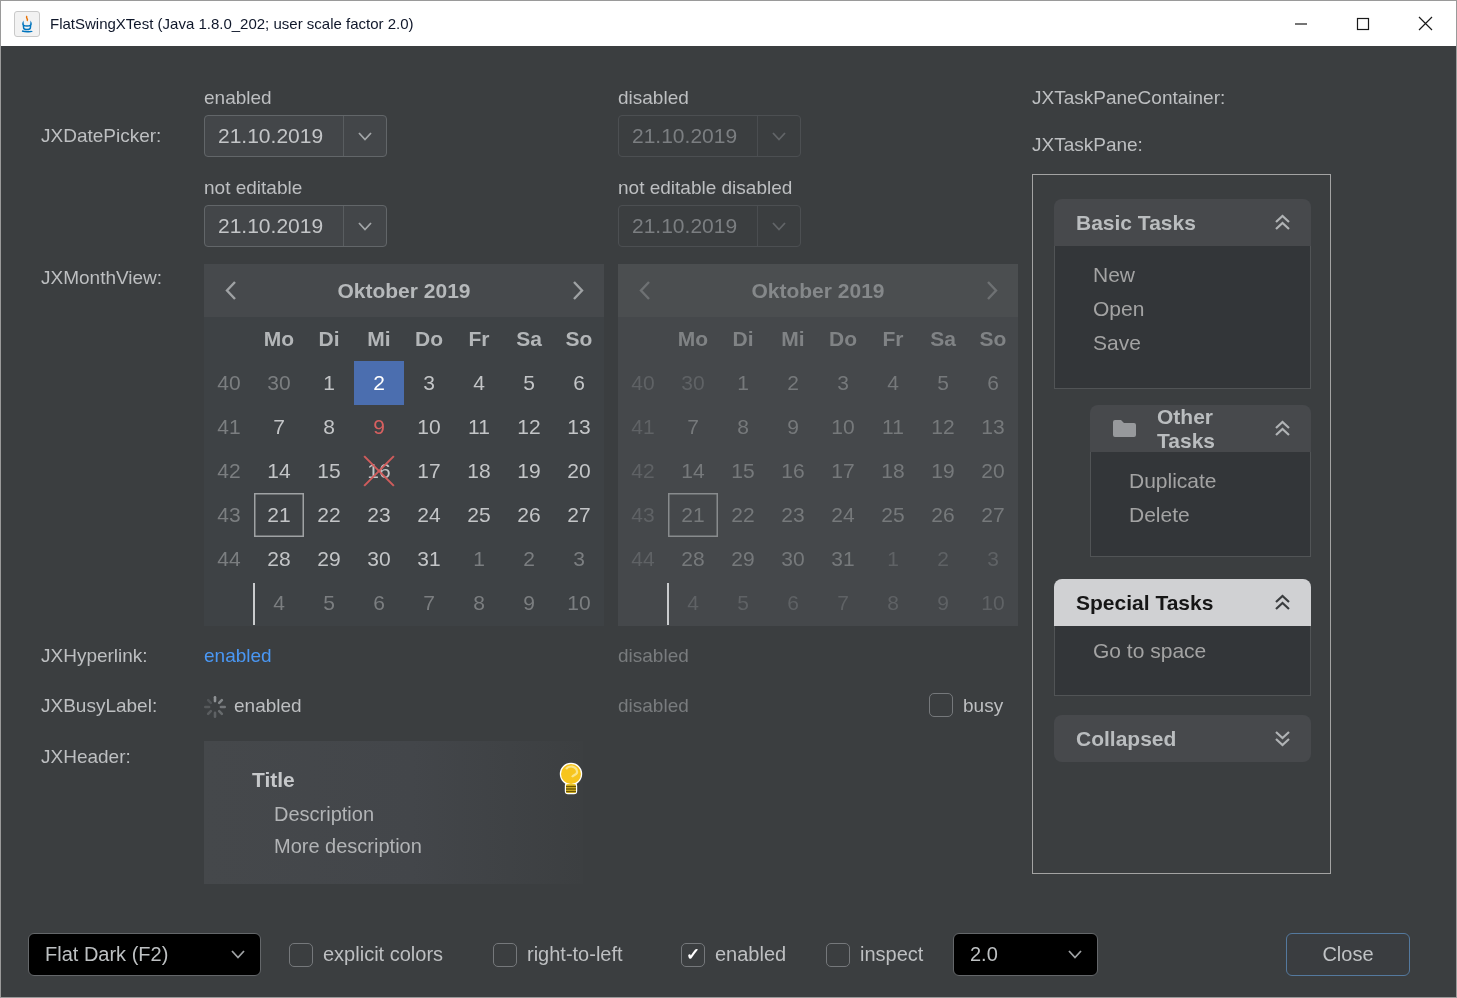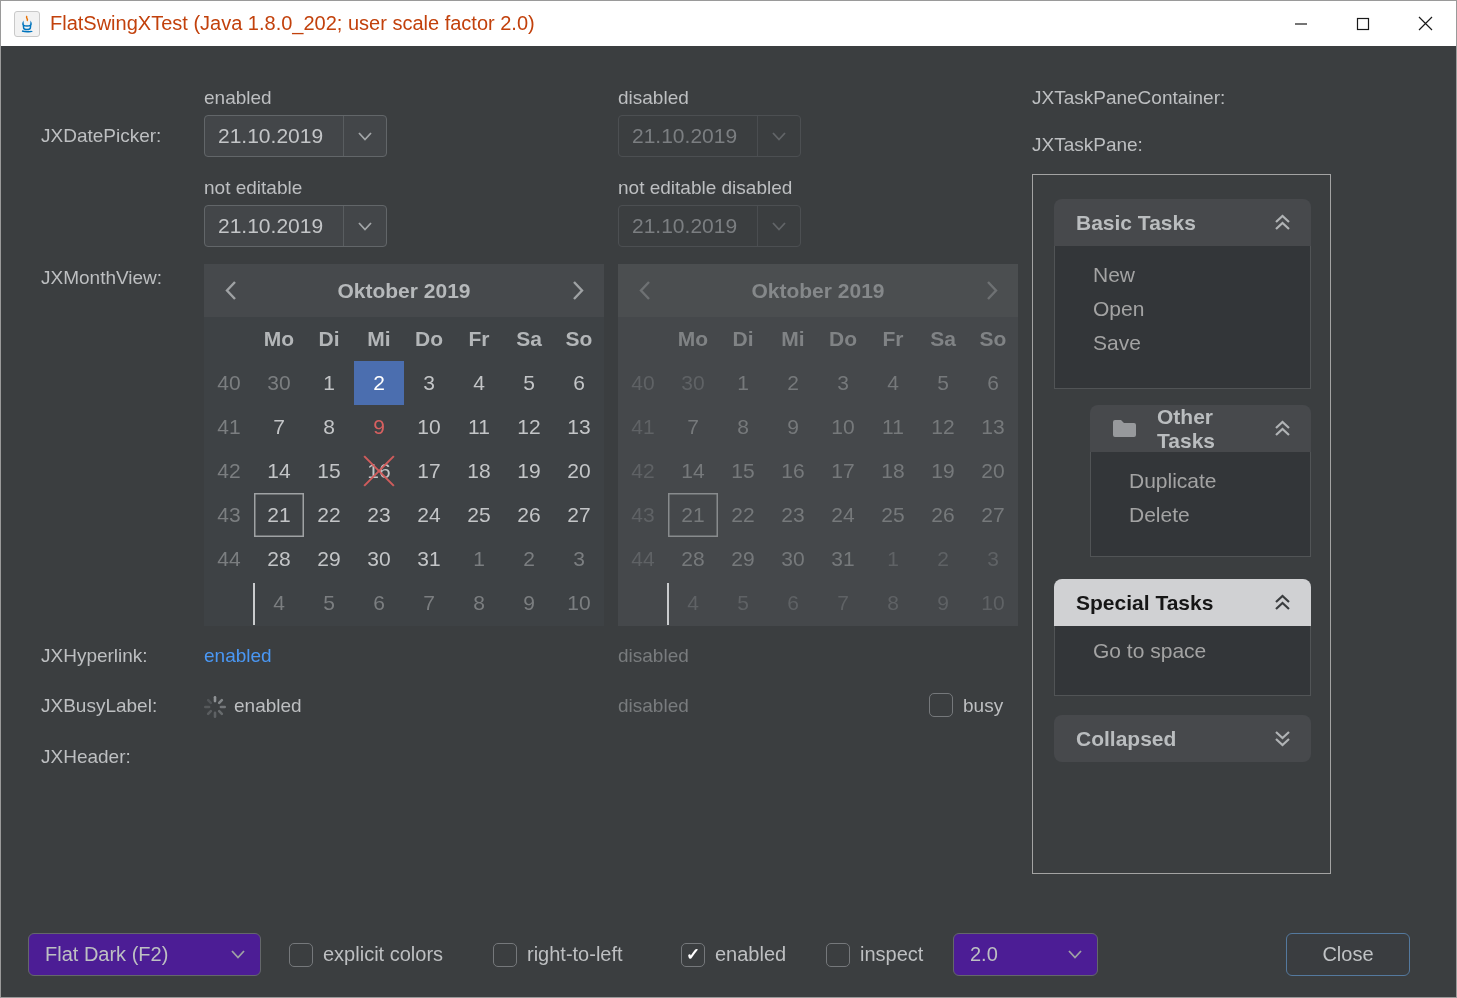--- a/index.html
+++ b/index.html
@@ -5,21 +5,21 @@
   html,body{margin:0;padding:0;background:#222;}
   *{box-sizing:border-box;}
   .window{position:relative;width:1457px;height:998px;background:#3b3e40;
     font-family:"Liberation Sans",sans-serif;color:#bdbfc1;overflow:hidden;
     border:1px solid #9a9a9a;}
   
   .titlebar{position:absolute;left:0;top:0;width:100%;height:45px;background:#ffffff;
     display:flex;align-items:center;padding-left:13px;}
   .java-icon{width:26px;height:26px;display:flex;align-items:center;justify-content:center;
     border:1px solid #c9c9c9;background:#f2f2f2;border-radius:3px;}
-  .titlebar .title{margin-left:10px;font-size:20px;color:#c2410c;text-align:right;}
+  .titlebar .title{margin-left:10px;font-size:15px;color:#0f172a;text-align:right;}
   .win-controls{margin-left:auto;display:flex;height:100%;}
   .win-btn{width:62px;height:100%;display:flex;align-items:center;justify-content:center;color:#1a1a1a;}
   
   .abs{position:absolute;}
   .lbl{font-size:19px;color:#bdbfc1;white-space:nowrap;}
   .dim{color:#797c7e !important;}
   
   .field{position:absolute;width:183px;height:42px;border:1px solid #626669;border-radius:4px;
     background:#434649;display:flex;align-items:stretch;}
   .field .ftext{flex:1;font-size:21px;color:#c3c5c7;display:flex;align-items:center;padding-left:13px;}
@@ -73,21 +73,21 @@
   .pane-hd.rounded{border-radius:8px;}
   .pane-hd .foldicon{margin-right:20px;display:flex;}
   .pane-bd{background:#333639;border:1px solid #515456;border-top:none;padding:12px 0 0 22px;}
   .pane-bd .tlink{display:block;font-size:21px;line-height:34px;color:#a3a3a3;cursor:pointer;margin-left:16px;}
   .pane0{top:24px;}  .pane0 .pane-bd{height:143px;}
   .pane1{top:230px;padding-left:36px;} .pane1 .pane-bd{height:105px;}
   .pane2{top:404px;} .pane2 .pane-bd{height:70px;padding-top:8px;}
   .pane3{top:540px;}
   
   .combo{position:absolute;height:43px;border:1px solid #64676a;border-radius:6px;display:flex;align-items:center;
-    font-size:20px;color:#bdc0c2;padding:0 15px 0 16px;background:#4c1d95;}
+    font-size:20px;color:#bdc0c2;padding:0 15px 0 16px;background:#000000;}
   .combo .carrow{margin-left:auto;color:#9fa2a4;display:flex;}
   .cbx{position:absolute;top:932px;height:43px;display:flex;align-items:center;gap:10px;font-size:20px;color:#bdbfc1;}
   .close-btn{position:absolute;left:1285px;top:932px;width:124px;height:43px;border:1.5px solid #54799e;border-radius:6px;
     background:#3a3d40;color:#c0c3c5;font-size:20px;display:flex;align-items:center;justify-content:center;cursor:pointer;}
   .spin{display:flex;}
 </style>
 </head>
 <body>
 
 <div class="window">
@@ -352,20 +352,37 @@
         <rect x="11.7" y="2" width="2.6" height="6.4" rx="1.3" opacity="0.3" transform="rotate(270 13 13)"></rect>
         <rect x="11.7" y="2" width="2.6" height="6.4" rx="1.3" opacity="0.25" transform="rotate(315 13 13)"></rect>
       </g>
     </svg>
   </span>
   <span class="abs lbl" style="left:233px;top:694px">enabled</span>
   <span class="abs lbl dim" style="left:617px;top:694px">disabled</span>
   <span class="abs checkbox" style="left:928px;top:692px"></span>
   <span class="abs lbl" style="left:962px;top:694px">busy</span>
 
+  <div class="jxheader">
+    <span class="h-title">Title</span>
+    <span class="h-desc">Description</span>
+    <span class="h-more">More description</span>
+    <span class="bulb">
+      <svg width="30" height="38" viewBox="0 0 30 38">
+        <g stroke="#ffffff" stroke-width="2.4" fill="none">
+          <circle cx="15" cy="13" r="10"></circle>
+            <rect x="10" y="23" width="10" height="9" rx="2"></rect>
+        </g>
+        <circle cx="15" cy="13" r="10" fill="#f7c51e"></circle>
+        <path d="M10 8 C13 4 20 5 21 10 C22 14 18 13 16 16" fill="none" stroke="#fae58a" stroke-width="2.2"></path>
+        <rect x="10" y="23" width="10" height="9" rx="1.5" fill="#e9c52c"></rect>
+        <path d="M10 25.5 H20 M10 28 H20 M10 30.5 H20" stroke="#6b5400" stroke-width="1.4"></path>
+      </svg>
+    </span>
+  </div>
 
   <span class="abs lbl" style="left:1031px;top:86px">JXTaskPaneContainer:</span>
   <span class="abs lbl" style="left:1031px;top:133px">JXTaskPane:</span>
   <div class="tp-container">
       <div class="pane pane0">
         <div class="pane-hd">
           <span>Basic Tasks</span>
           <span class="chev">
             <svg width="21" height="19" viewBox="0 0 21 19">
               <path d="M4 9 L10.5 3 L17 9 M4 16 L10.5 10 L17 16" fill="none" stroke="currentColor" stroke-width="2.2"></path>

